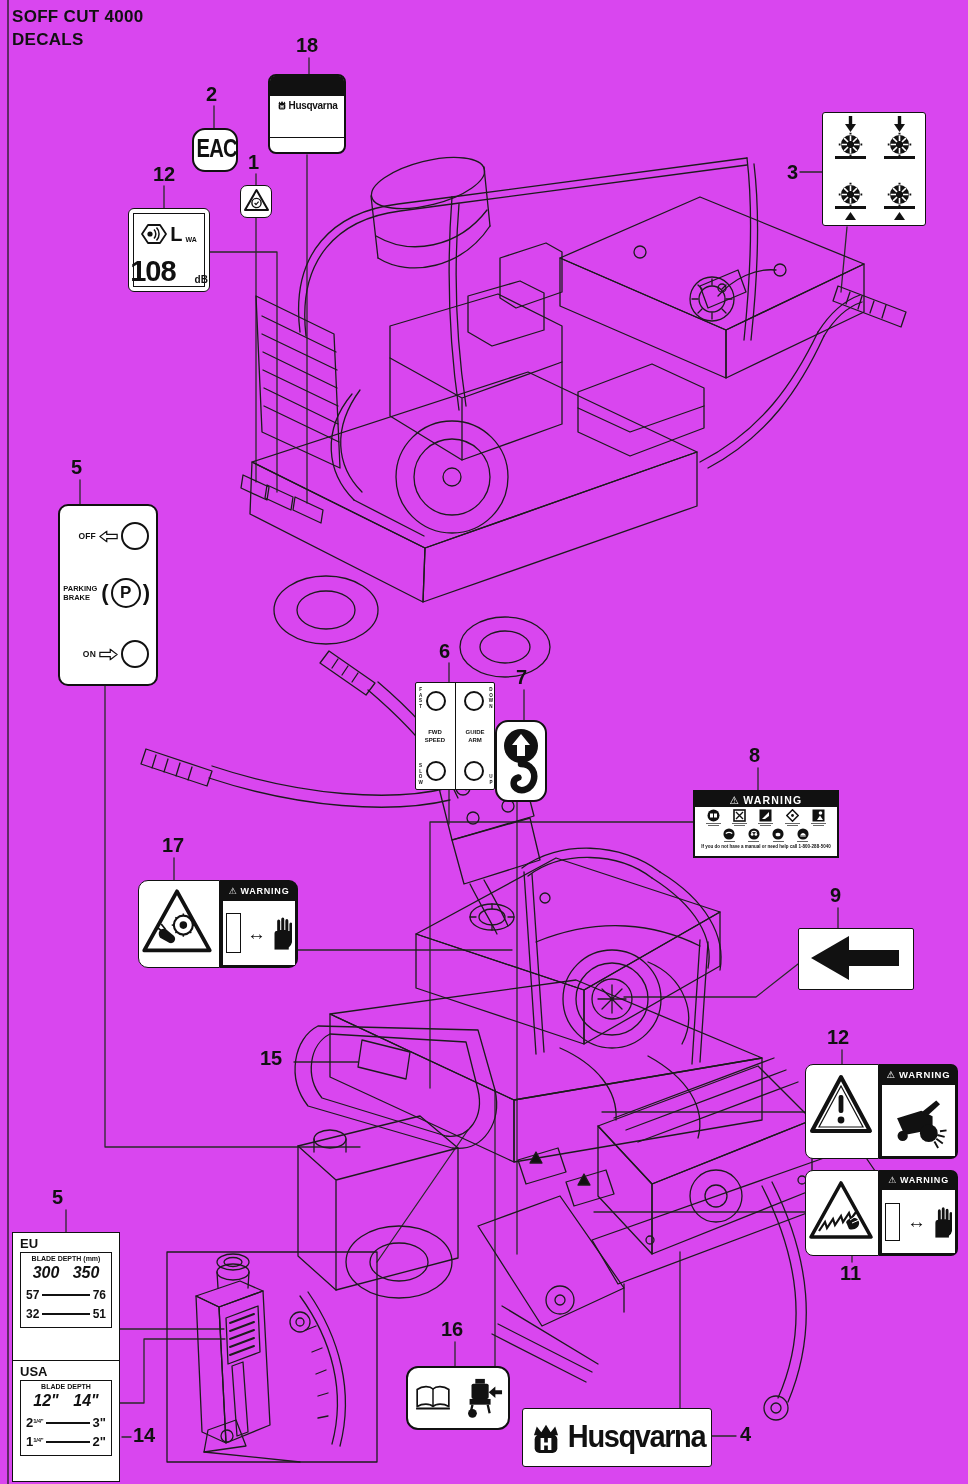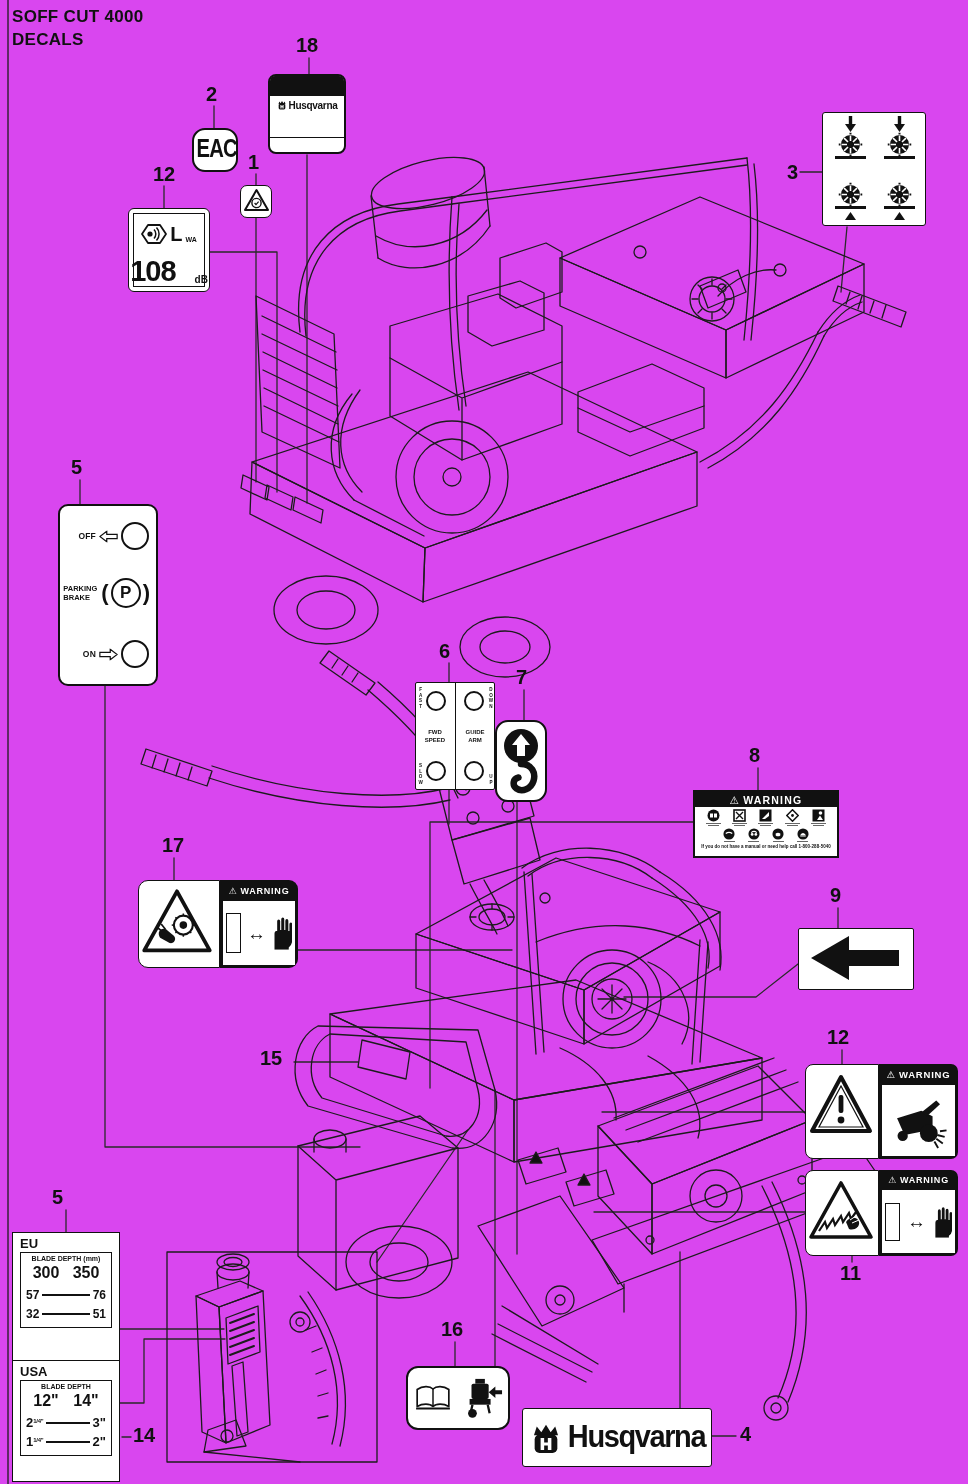--- a/index.html
+++ b/index.html
@@ -49,21 +49,21 @@
   .d8help{font-size:4.5px;font-weight:bold;text-align:center;margin-top:2px;letter-spacing:0;}
   .half-r{position:absolute;top:0;bottom:0;right:0;background:#111;border-radius:0 7px 7px 0;}
   .half-band{position:absolute;top:2px;left:2px;right:2px;height:17px;font-size:9.5px;letter-spacing:.8px;color:#fff;font-weight:bold;display:flex;align-items:center;justify-content:center;gap:3px;}
   .half-panel{position:absolute;left:3px;right:3px;top:21px;bottom:3px;background:#fff;display:flex;align-items:center;justify-content:space-around;}
   .slotrect{width:15px;height:38px;border:1.7px solid #111;box-sizing:border-box;background:#fff;}
   .darrow{font-size:19px;font-weight:bold;line-height:1;}
   
   .bdregion{font-size:13px;font-weight:bold;margin:3px 0 1px 7px;}
   .bdin{margin:0 7px;border:1.6px solid #111;padding:2px 5px 4px 5px;}
   .bdhead{font-size:7px;font-weight:bold;text-align:center;letter-spacing:0;margin-bottom:2px;white-space:nowrap;}
-  .bdsizes{display:flex;justify-content:space-around;font-size:16px;font-weight:800;margin-bottom:3px;}
+  .bdsizes{display:flex;justify-content:space-around;font-size:16px;font-weight:800;margin-bottom:3px;font-style:italic;}
   .bdrow{display:flex;align-items:center;gap:3px;font-size:12px;font-weight:800;height:19px;}
   .bdln{flex:1;border-top:2.2px solid #111;}
   .sup{font-size:6px;font-weight:800;vertical-align:4px;letter-spacing:-.3px;}
   
   .d4flex{display:flex;align-items:center;justify-content:center;gap:5px;height:100%;}
   .d4txt{font-size:29px;font-weight:800;letter-spacing:-1.4px;transform:scaleY(1.05);}
   .d16flex{display:flex;align-items:center;justify-content:center;gap:9px;height:100%;}
 </style>
 </head>
 <body>

